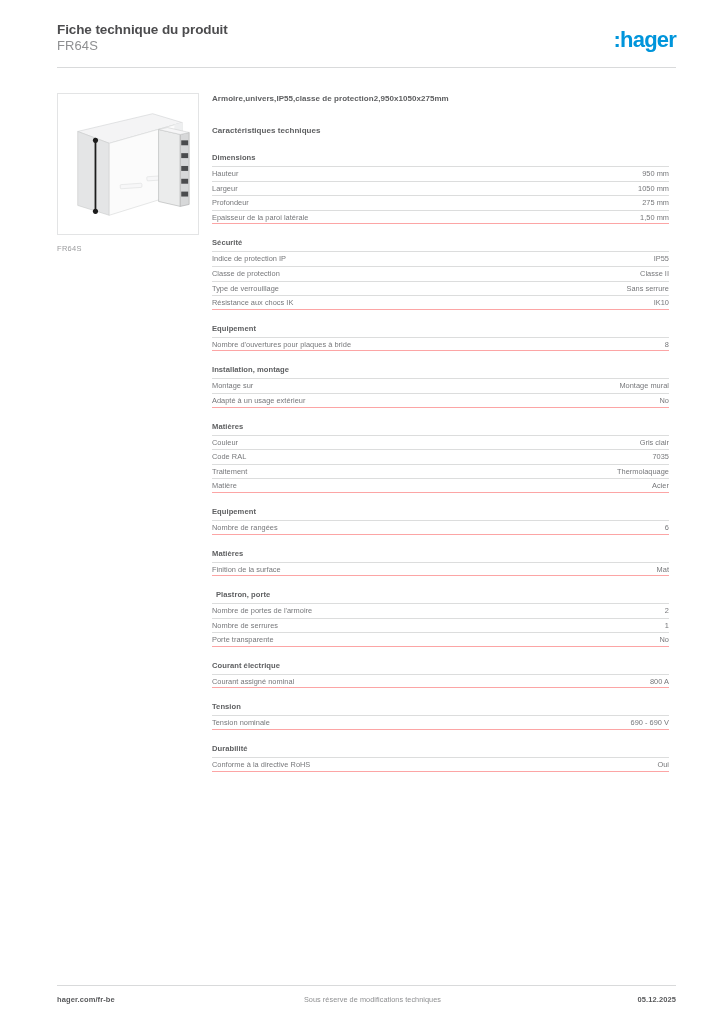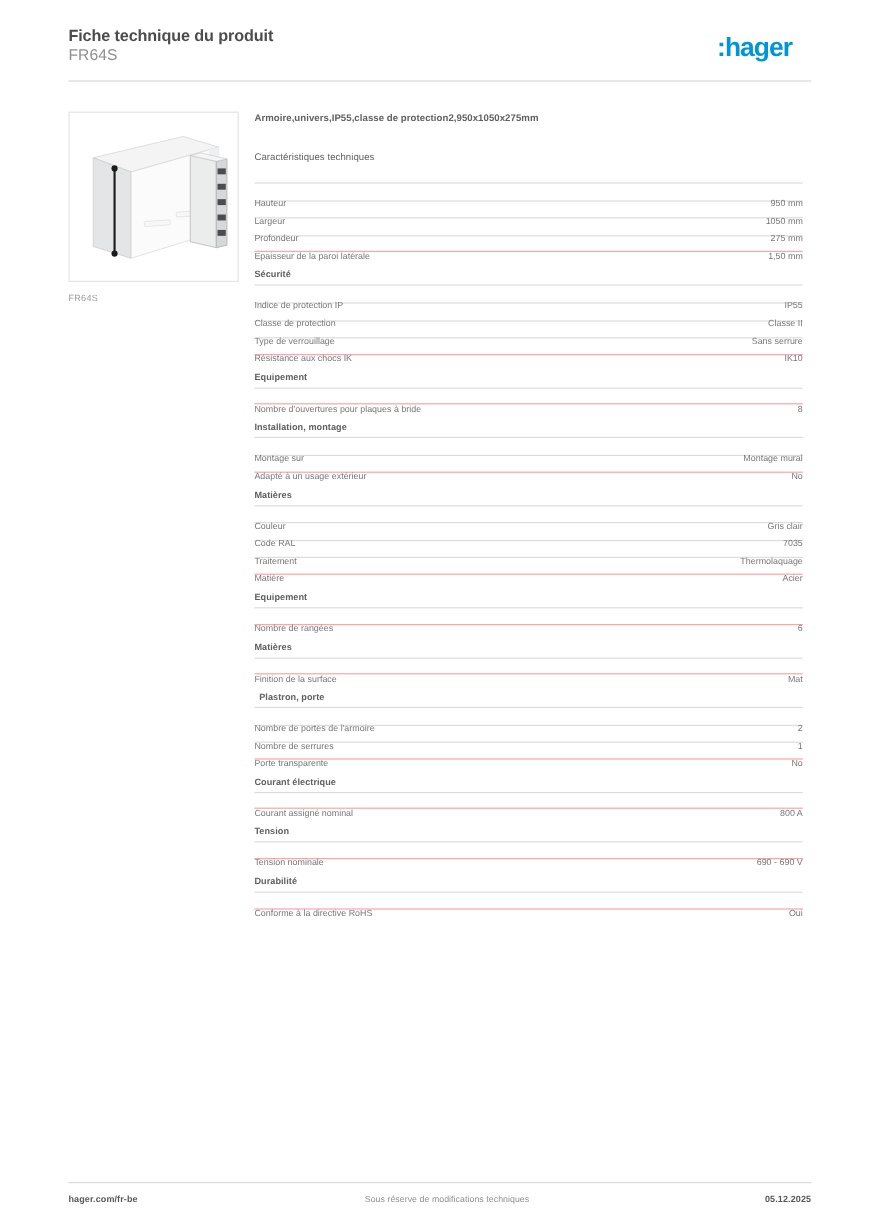--- a/index.html
+++ b/index.html
@@ -26,21 +26,21 @@
   .header-titles { position: absolute; left: 0; top: 0; }
   .doc-title {
     font-size: 13.5px; font-weight: bold; color: #4c4c4e;
     letter-spacing: -0.1px; line-height: 16px; margin: 0;
   }
   .doc-subtitle {
     font-size: 13px; font-weight: normal; color: #8e8f91;
     line-height: 16px; margin: 0; letter-spacing: 0.1px;
   }
   .logo {
-    position: absolute; right: 16px; top: 7px;
+    position: absolute; right: 0; top: 7px;
     font-size: 22px; font-weight: bold; color: #0095db;
     letter-spacing: -0.8px; line-height: 22px;
   }
   .header-rule {
     position: absolute; left: 57px; top: 67px; width: 619px;
     height: 1px; background: #d9dadb;
   }
 
   
   .product-figure { position: absolute; left: 57px; top: 93px; width: 142px; }
@@ -58,42 +58,42 @@
 
   
   .specs { position: absolute; left: 212px; top: 93px; width: 457px; }
 
   .product-desc {
     font-size: 8px; font-weight: bold; color: #5f6062;
     letter-spacing: 0.05px; line-height: 11px;
     margin: 0 0 21px 0;
   }
   .specs-heading {
-    font-size: 8px; font-weight: normal; color: #5f6062;
+    font-size: 8px; font-weight: bold; color: #5f6062;
     letter-spacing: 0.05px; line-height: 11px;
     margin: 0 0 16px 0;
   }
 
   .spec-section { margin-bottom: 13px; }
   .spec-section.indented .section-title { padding-left: 4px; }
 
   .section-title {
     font-size: 7.6px; font-weight: bold; color: #5f6062;
     letter-spacing: 0.05px;
     line-height: 11px;
     padding-bottom: 3px;
     margin: 0;
   }
 
   .spec-row {
     display: flex; align-items: baseline;
     justify-content: space-between;
     border-top: 1px solid #dcdddd;
     height: 14.6px;
-    padding-top: 11px;
+    padding-top: 1px;
   }
   .spec-section > .spec-row:last-child { border-bottom: 1px solid #fca5a5; }
 
   .spec-label {
     font-size: 7.4px; color: #76777a; letter-spacing: 0.02px;
     white-space: nowrap; line-height: 12px;
   }
   .spec-value {
     font-size: 7.4px; color: #76777a; letter-spacing: 0.02px;
     text-align: right; white-space: nowrap; line-height: 12px;
@@ -168,20 +168,21 @@
       </svg>
     </div>
     <div class="product-caption">FR64S</div>
   </div>
 
   <div class="specs">
     <div class="product-desc">Armoire,univers,IP55,classe de protection2,950x1050x275mm</div>
     <div class="specs-heading">Caractéristiques techniques</div>
     <div id="spec-sections">
         <div class="spec-section">
+          <div class="section-title">Dimensions</div>
           <div class="spec-row">
             <div class="spec-label">Hauteur</div>
             <div class="spec-value">950 mm</div>
           </div>
           <div class="spec-row">
             <div class="spec-label">Largeur</div>
             <div class="spec-value">1050 mm</div>
           </div>
           <div class="spec-row">
             <div class="spec-label">Profondeur</div>

